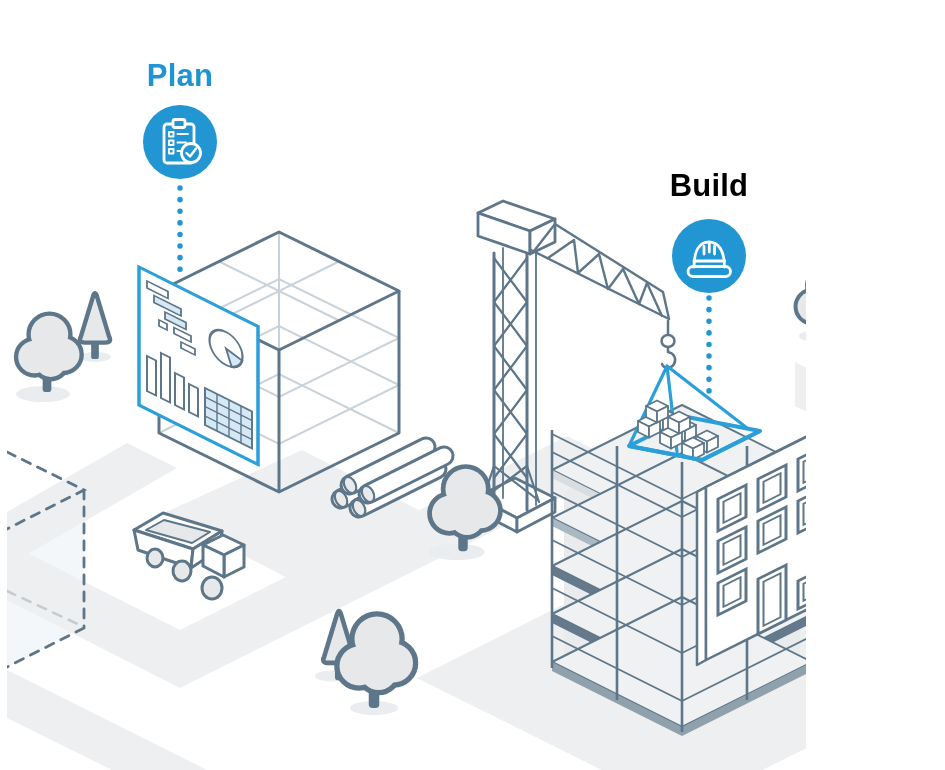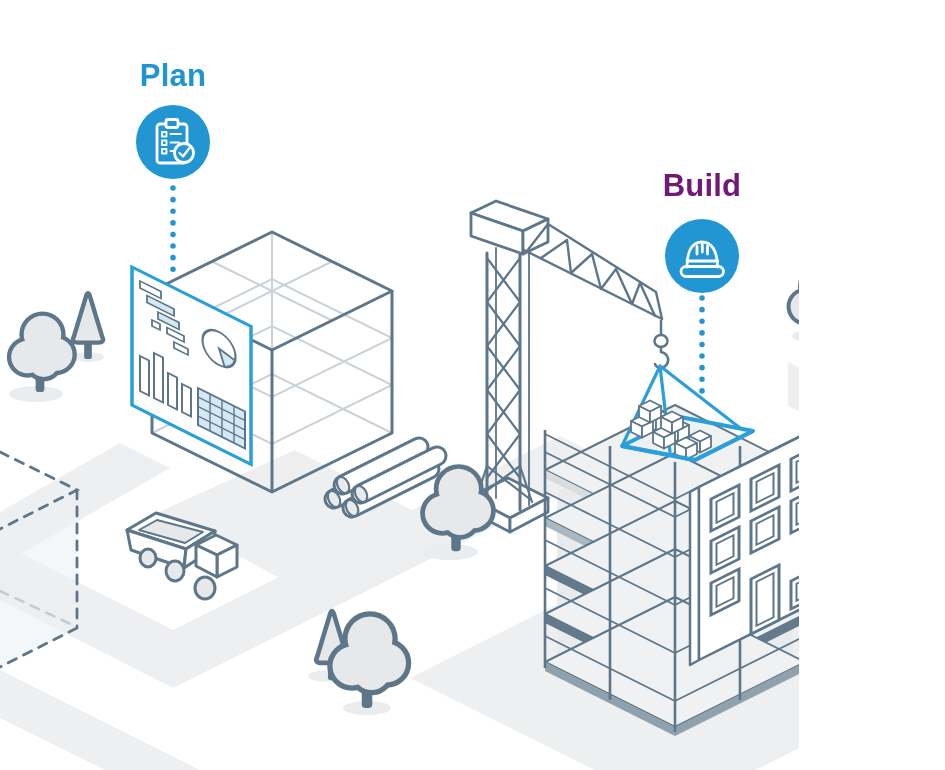--- a/index.html
+++ b/index.html
@@ -1,17 +1,17 @@
 <!DOCTYPE html>
 <html><head>
 <meta charset="utf-8">
 <style>
   html,body{margin:0;padding:0;background:#ffffff;}
   #stage{position:relative;width:799px;height:770px;overflow:hidden;background:#ffffff;
-         font-family:"Liberation Sans",sans-serif;}
+         font-family:"Liberation Sans",sans-serif;margin-left:7px;}
   #scene{position:absolute;left:0;top:0;}
   .step-label{position:absolute;width:160px;text-align:center;font-weight:bold;
               font-size:31px;letter-spacing:0.2px;}
   #plan-label{left:93px;top:58px;}
   #build-label{left:622px;top:168px;}
 </style>
 </head>
 <body>
 
 <div id="stage">
@@ -353,15 +353,15 @@
     <g stroke="#ffffff" fill="none" stroke-width="2.8" stroke-linecap="round" stroke-linejoin="round">
       <path d="M687,267 C687,250 693,242 702,242 C711,242 717.5,250 717.5,267"></path>
       <path d="M697,246.5 V254 M702.3,244.5 V252 M707.5,246.5 V254"></path>
       <path d="M687,261 H717.5"></path>
       <rect x="681" y="266.5" width="42.5" height="10" rx="5"></rect>
     </g>
   </g>
 </svg>
 
 <div class="step-label" id="plan-label" style="color: rgb(31, 148, 210);">Plan</div>
-<div class="step-label" id="build-label" style="color: #701a75;">Build</div>
+<div class="step-label" id="build-label" style="color: #000000;">Build</div>
 
 </div>
 
 </body></html>

